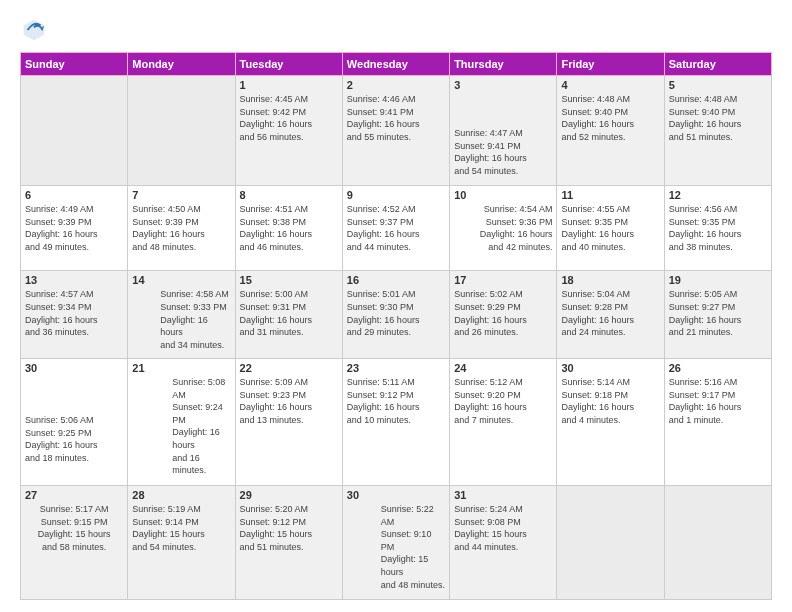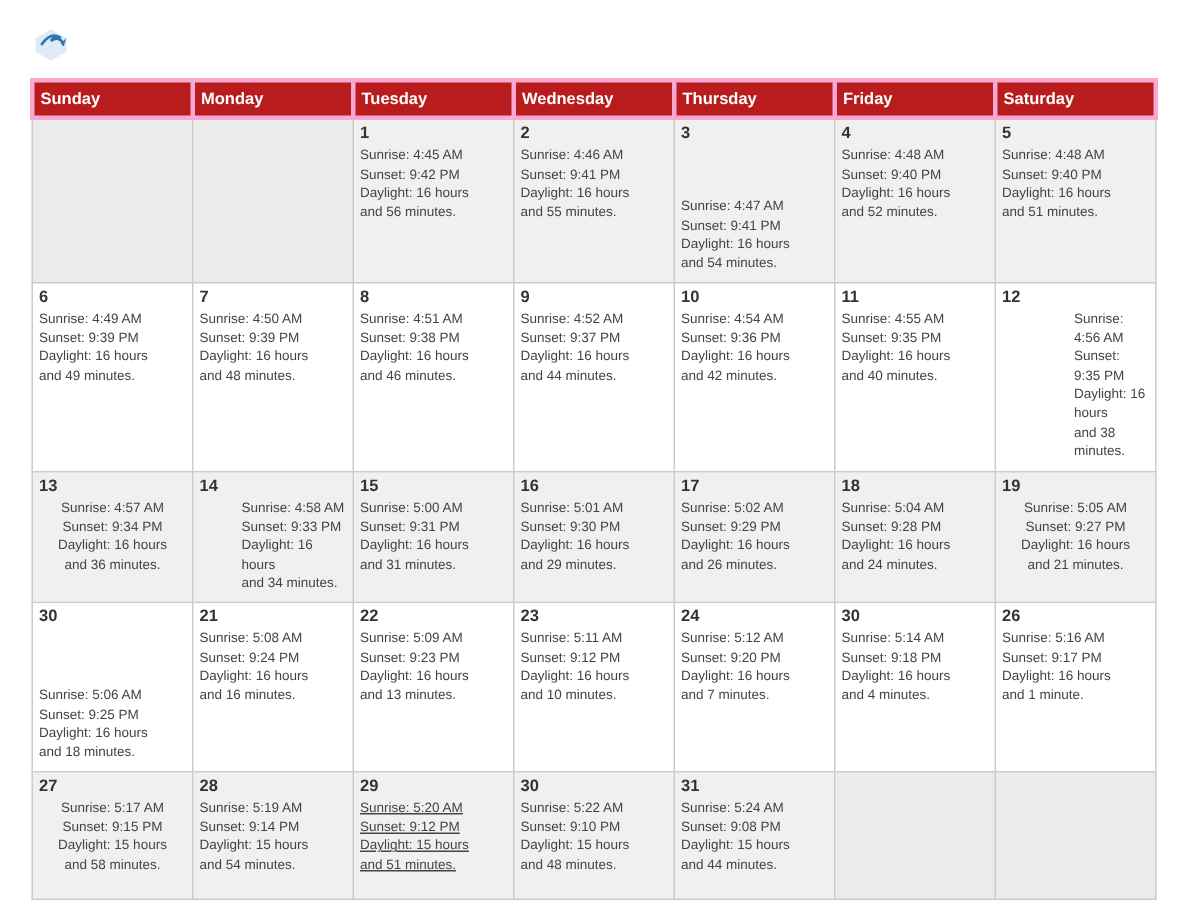--- a/index.html
+++ b/index.html
@@ -56,27 +56,27 @@
       margin-top: 2px;
     }
     .calendar {
       flex: 1;
       border: 1px solid #ccc;
       border-collapse: collapse;
       width: 100%;
       table-layout: fixed;
     }
     .calendar th {
-      background-color: #b91c1c;
+      background-color: #a21caf;
       color: #fff;
       font-size: 11px;
       font-weight: bold;
       padding: 5px 4px;
       text-align: left;
-      border: 3px solid #f9a8d4;
+      border: 1px solid #f9a8d4;
     }
     .calendar td {
       vertical-align: top;
       border: 1px solid #ccc;
       padding: 3px 4px;
       font-size: 9.5px;
       color: #333;
       height: 82px;
       background: #fff;
     }
@@ -199,44 +199,44 @@
           </td>
           <td>
             <div class="day-number">9</div>
             <div class="day-info" style="white-space: pre-line;">Sunrise: 4:52 AM
 Sunset: 9:37 PM
 Daylight: 16 hours
 and 44 minutes.</div>
           </td>
           <td>
             <div class="day-number">10</div>
-            <div class="day-info" style="white-space: pre-line;">Sunrise: 4:54 AM
+            <div class="day-info" style="white-space: pre-line; text-align: right;">Sunrise: 4:54 AM
 Sunset: 9:36 PM
 Daylight: 16 hours
 and 42 minutes.</div>
           </td>
           <td>
             <div class="day-number">11</div>
             <div class="day-info" style="white-space: pre-line;">Sunrise: 4:55 AM
 Sunset: 9:35 PM
 Daylight: 16 hours
 and 40 minutes.</div>
           </td>
           <td>
             <div class="day-number">12</div>
-            <div class="day-info" style="white-space: pre-line; margin-left: 48px;">Sunrise: 4:56 AM
+            <div class="day-info" style="white-space: pre-line;">Sunrise: 4:56 AM
 Sunset: 9:35 PM
 Daylight: 16 hours
 and 38 minutes.</div>
           </td>
         </tr>
         <tr class="row-shaded">
           <td>
             <div class="day-number">13</div>
-            <div class="day-info" style="white-space: pre-line; text-align: center;">Sunrise: 4:57 AM
+            <div class="day-info" style="white-space: pre-line;">Sunrise: 4:57 AM
 Sunset: 9:34 PM
 Daylight: 16 hours
 and 36 minutes.</div>
           </td>
           <td>
             <div class="day-number">14</div>
             <div class="day-info" style="white-space: pre-line; margin-left: 28px;">Sunrise: 4:58 AM
 Sunset: 9:33 PM
 Daylight: 16 hours
 and 34 minutes.</div>
@@ -264,37 +264,37 @@
           </td>
           <td>
             <div class="day-number">18</div>
             <div class="day-info" style="white-space: pre-line;">Sunrise: 5:04 AM
 Sunset: 9:28 PM
 Daylight: 16 hours
 and 24 minutes.</div>
           </td>
           <td>
             <div class="day-number">19</div>
-            <div class="day-info" style="white-space: pre-line; text-align: center;">Sunrise: 5:05 AM
+            <div class="day-info" style="white-space: pre-line;">Sunrise: 5:05 AM
 Sunset: 9:27 PM
 Daylight: 16 hours
 and 21 minutes.</div>
           </td>
         </tr>
         <tr>
           <td>
             <div class="day-number">30</div>
             <div class="day-info" style="white-space: pre-line; margin-top: 40px;">Sunrise: 5:06 AM
 Sunset: 9:25 PM
 Daylight: 16 hours
 and 18 minutes.</div>
           </td>
           <td>
             <div class="day-number">21</div>
-            <div class="day-info" style="white-space: pre-line;">Sunrise: 5:08 AM
+            <div class="day-info" style="white-space: pre-line; margin-left: 40px;">Sunrise: 5:08 AM
 Sunset: 9:24 PM
 Daylight: 16 hours
 and 16 minutes.</div>
           </td>
           <td>
             <div class="day-number">22</div>
             <div class="day-info" style="white-space: pre-line;">Sunrise: 5:09 AM
 Sunset: 9:23 PM
 Daylight: 16 hours
 and 13 minutes.</div>
@@ -338,28 +338,28 @@
           </td>
           <td>
             <div class="day-number">28</div>
             <div class="day-info" style="white-space: pre-line;">Sunrise: 5:19 AM
 Sunset: 9:14 PM
 Daylight: 15 hours
 and 54 minutes.</div>
           </td>
           <td>
             <div class="day-number">29</div>
-            <div class="day-info" style="white-space: pre-line; text-decoration: underline;">Sunrise: 5:20 AM
+            <div class="day-info" style="white-space: pre-line;">Sunrise: 5:20 AM
 Sunset: 9:12 PM
 Daylight: 15 hours
 and 51 minutes.</div>
           </td>
           <td>
             <div class="day-number">30</div>
-            <div class="day-info" style="white-space: pre-line;">Sunrise: 5:22 AM
+            <div class="day-info" style="white-space: pre-line; margin-left: 34px;">Sunrise: 5:22 AM
 Sunset: 9:10 PM
 Daylight: 15 hours
 and 48 minutes.</div>
           </td>
           <td>
             <div class="day-number">31</div>
             <div class="day-info" style="white-space: pre-line;">Sunrise: 5:24 AM
 Sunset: 9:08 PM
 Daylight: 15 hours
 and 44 minutes.</div>

